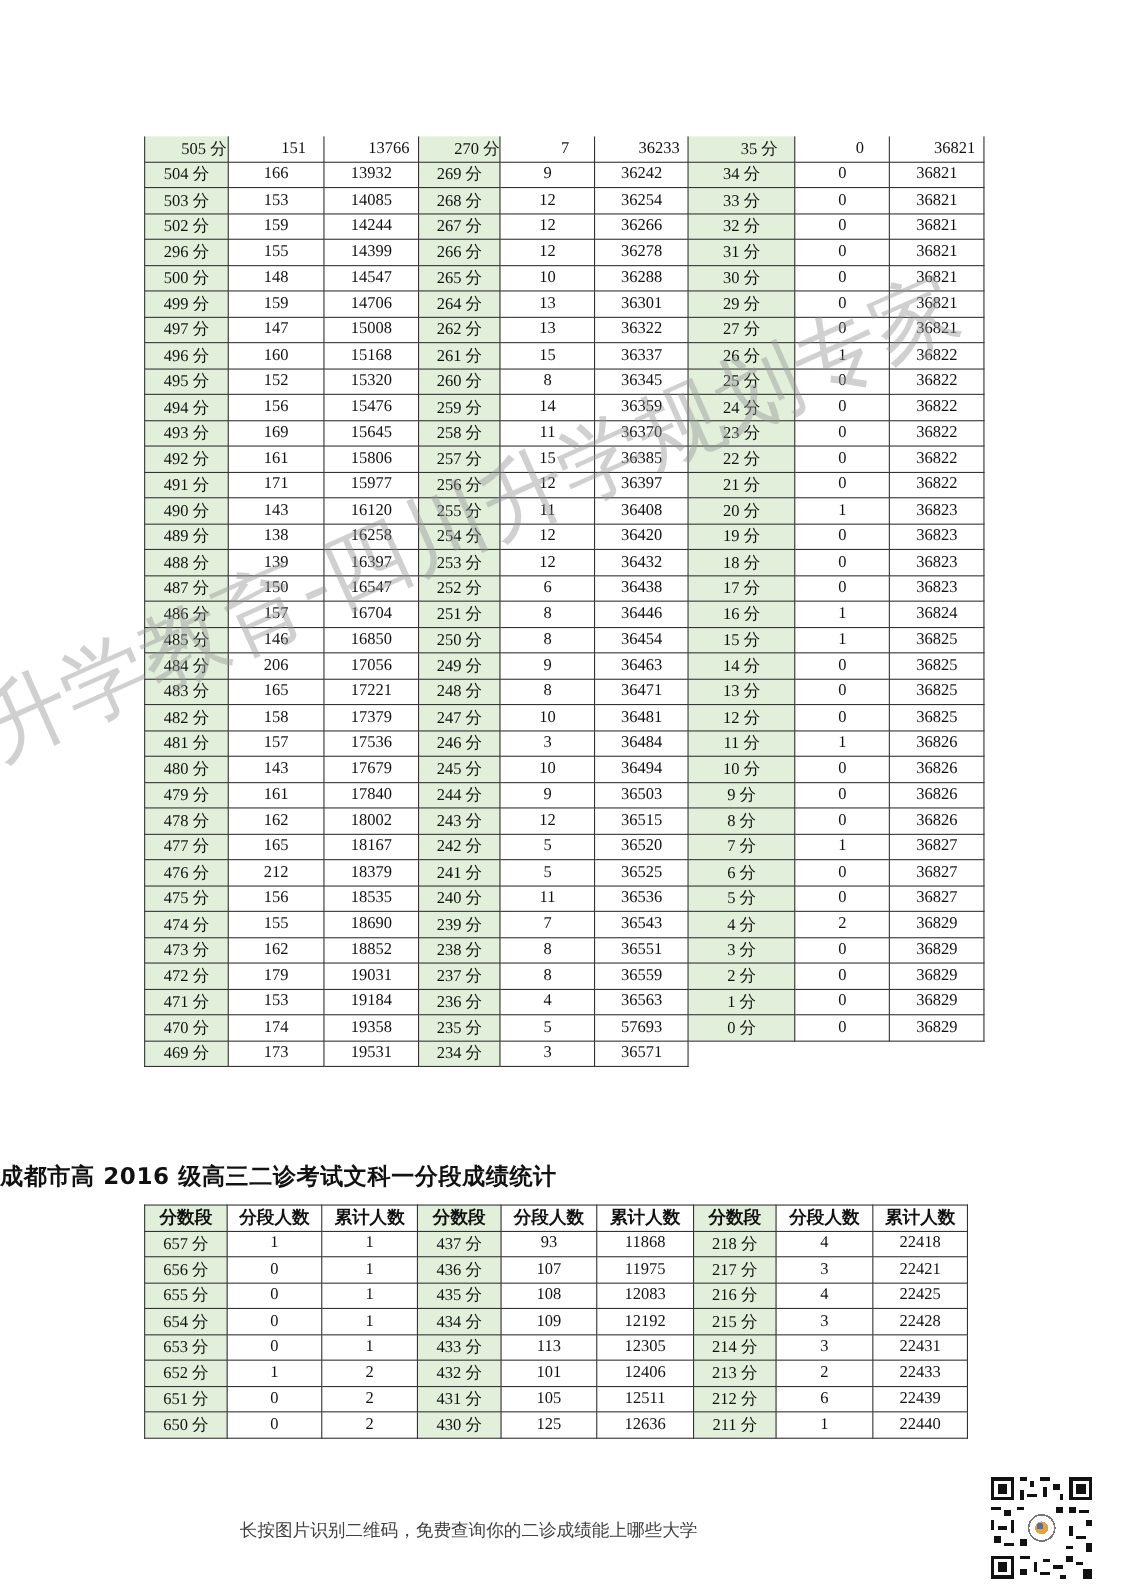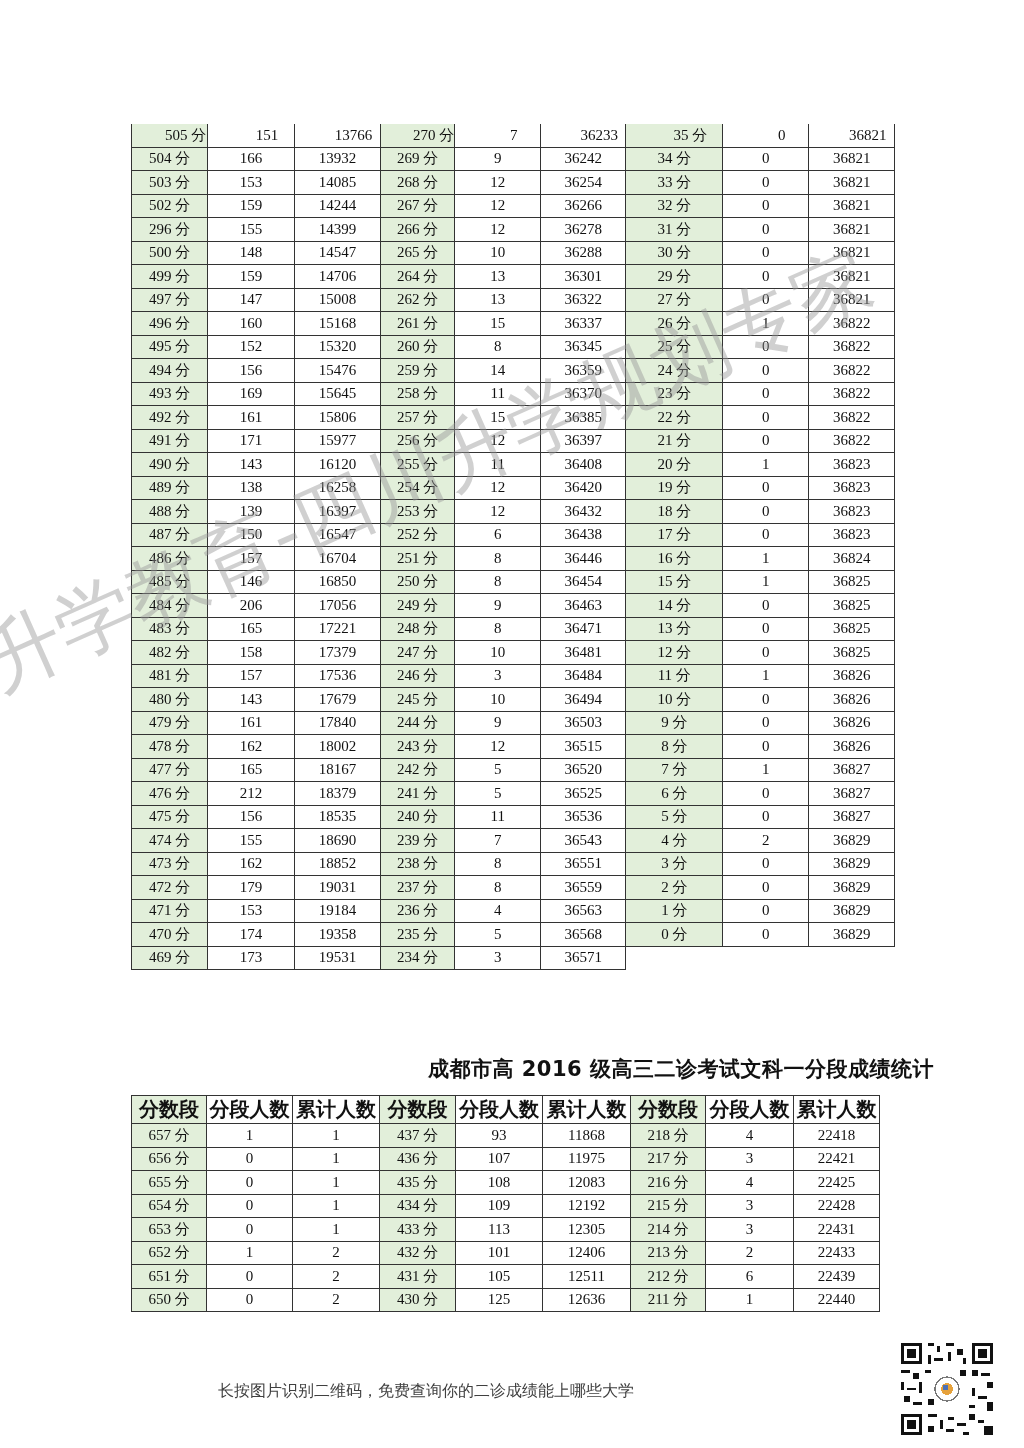--- a/index.html
+++ b/index.html
@@ -6,25 +6,25 @@
   body { width:1024px; height:1448px; position:relative; overflow:hidden;
          font-family:"Liberation Serif","DejaVu Serif",serif; color:#111; }
   table { border-collapse:collapse; position:absolute; table-layout:fixed; }
   td, th { border:1px solid #333; text-align:center; padding:0; font-size:15px;
            font-weight:normal; white-space:nowrap; }
   .score { background:#e2efda; }
   #top-table { left:131px; top:124px; }
   #top-table td { height:22.5px; }
   #top-table tr:first-child td { border-top:none;padding-left:32px; }
   #top-table td.empty { border:none; background:transparent; }
-  #bottom-title { position:absolute; left:0; width:934px; top:1055px; text-align:right;
+  #bottom-title { position:absolute; left:0; width:934px; top:1055px; text-align:left;
     font-family:"DejaVu Sans",sans-serif; font-size:21px; font-weight:bold; letter-spacing:0.5px; }
   #bottom-table { left:131px; top:1095px; }
   #bottom-table td, #bottom-table th { height:22.5px; }
-  #bottom-table th { font-family:"DejaVu Sans",sans-serif; font-size:20px; font-weight:bold;margin-left:28px; }
+  #bottom-table th { font-family:"DejaVu Sans",sans-serif; font-size:16px; font-weight:bold;margin-left:28px; }
   #footer-text { position:absolute; left:218px; top:1381px; font-family:"DejaVu Sans",sans-serif;
     font-size:16px; color:#404040; }
   #qr { position:absolute; left:898px; top:1340px; width:98px; height:98px; }
   .watermark { position:absolute; font-family:"DejaVu Serif",serif; color:rgba(150,150,150,0.45);
     font-size:78px; white-space:nowrap; transform-origin:left bottom; pointer-events:none; }
 </style>
 </head>
 <body>
 
 <table id="top-table">
@@ -413,21 +413,21 @@
         <td class="score">1 分</td>
         <td>0</td>
         <td>36829</td>
       </tr>
       <tr>
         <td class="score">470 分</td>
         <td>174</td>
         <td>19358</td>
         <td class="score">235 分</td>
         <td>5</td>
-        <td>36568</td>
+        <td>57693</td>
         <td class="score">0 分</td>
         <td>0</td>
         <td>36829</td>
       </tr>
       <tr>
         <td class="score">469 分</td>
         <td>173</td>
         <td>19531</td>
         <td class="score">234 分</td>
         <td>3</td>

